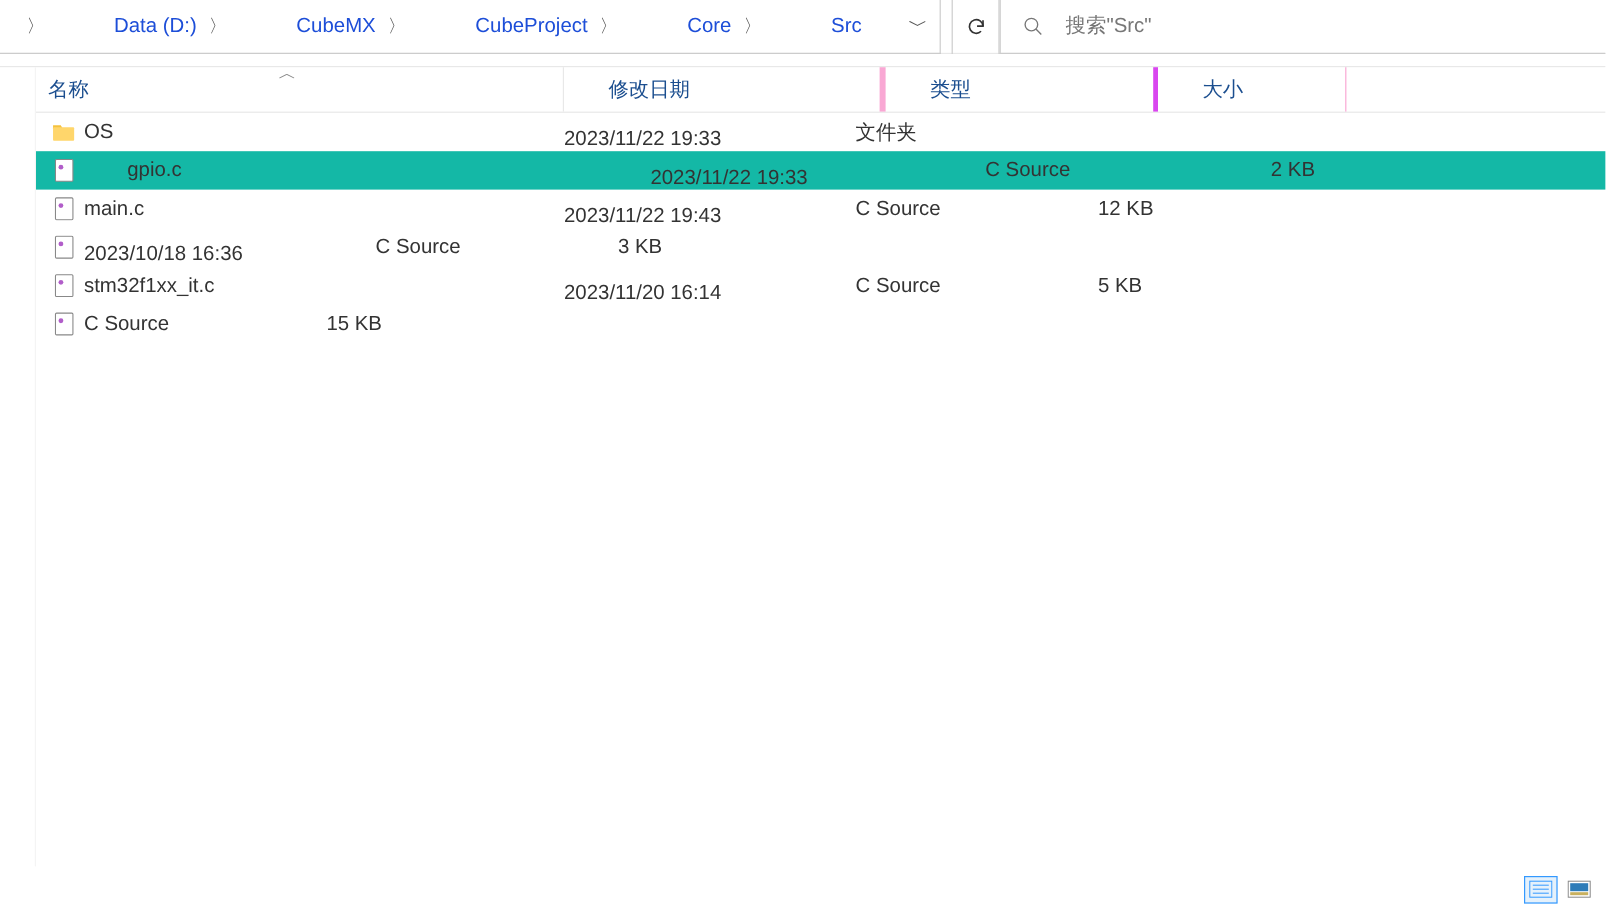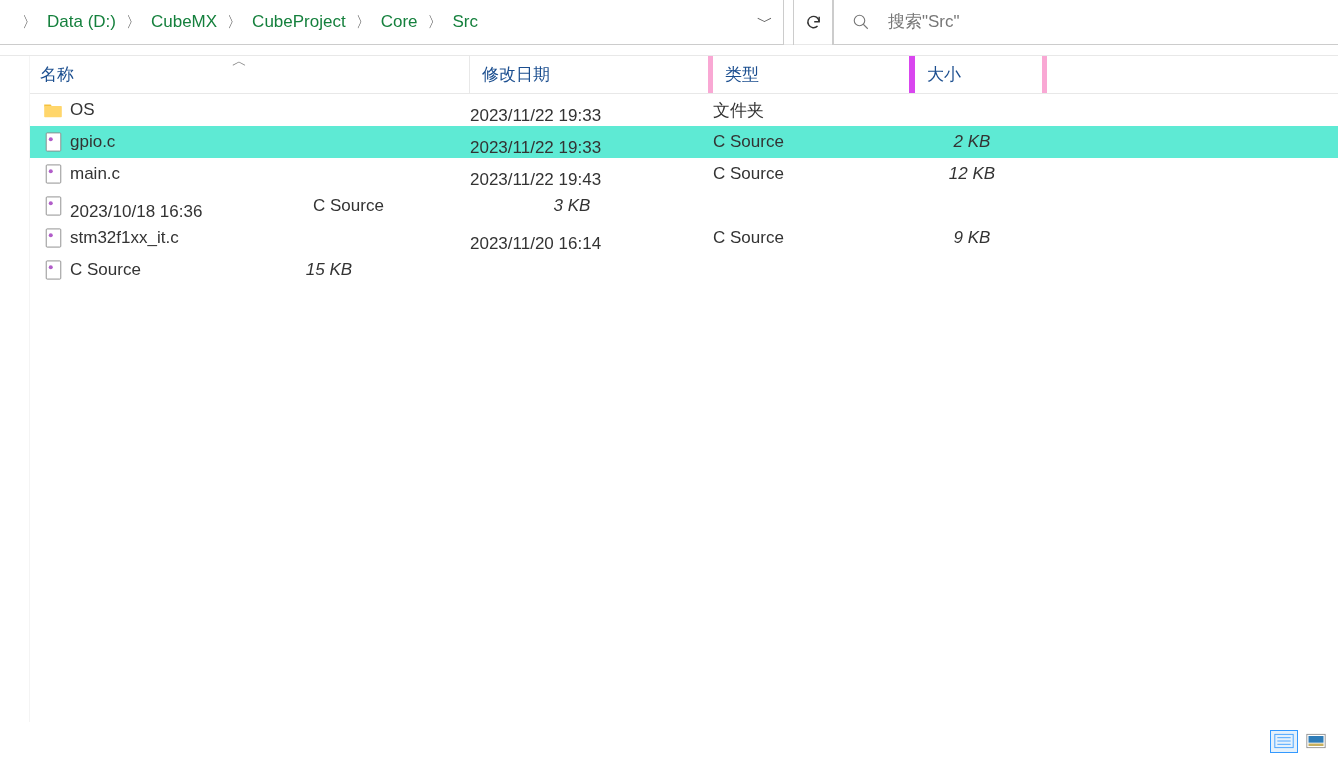--- a/index.html
+++ b/index.html
@@ -1,53 +1,53 @@
 <!DOCTYPE html>
 <html><head>
   <meta charset="utf-8">
   <style>
     * { margin: 0; padding: 0; box-sizing: border-box; font-family: "Segoe UI", "Microsoft YaHei", sans-serif; }
     body { background: #fff; width: 1338px; height: 760px; overflow: hidden; font-size: 15px; color: #333; }
 
     .topbar { display: flex; height: 45px; border-bottom: 1px solid #e8e8e8; }
     .addrbar { display: flex; align-items: center; flex: 1; border: 1px solid #ccc; border-left: none; border-top: none; margin: 0 10px 0 0; padding-left: 14px; height: 45px; }
     .addrbar .sep { color: #555; padding: 0 8px; font-size: 15px; }
-    .addrbar .seg { color: #15803d; font-size: 17px; padding: 2px 2px; }
+    .addrbar .seg { color: #1d4ed8; font-size: 17px; padding: 2px 2px; margin-left: 48px; }
     .addrbar-spacer { flex: 1; }
     .addr-drop { width: 30px; text-align: center; color: #555; font-size: 16px; padding-right:6px; }
     .addr-refresh { width: 40px; height: 45px; display: flex; align-items: center; justify-content: center; border: 1px solid #ccc; border-top:none; border-bottom:none; margin-left:-1px; }
     .addr-refresh svg { width:17px; height:17px; }
 
     .searchbar { width: 505px; height: 45px; border: 1px solid #ccc; border-top:none; border-right:none; display:flex; align-items:center; padding-left:18px; }
     .searchbar svg { width:18px; height:18px; stroke:#777; fill:none; stroke-width:1.5; }
     .searchbar input { border:none; outline:none; flex:1; margin-left:18px; font-size:17px; color:#444; }
     .searchbar input::placeholder { color:#777; }
 
     .gap-row { height: 10px; }
 
     .content { display:flex; height: calc(100% - 55px - 38px); border-top:1px solid #e8e8e8; }
     .leftgutter { width: 30px; border-right: 1px solid #f4f4f4; }
 
     .file-area { flex: 1; }
 
-    .col-header { height: 38px; display:flex; align-items:flex-end; border-bottom:1px solid #e8e8e8; color:#1b4e8f; font-size:17px; }
+    .col-header { height: 38px; display:flex; align-items:flex-end; border-bottom:1px solid #e8e8e8; color:#1b4e8f; font-size:17px;gap:25px; }
     .col-header .name { width:440px; padding-left:10px; position:relative; border-right:1px solid #e8e8e8; height:100%; display:flex; align-items:center;}
     .col-header .arrow { position:absolute; left:202px; top:-4px; font-size:15px; color:#888; }
     .col-header .date { width:243px; padding-left:12px; border-right:5px solid #f9a8d4; height:100%; display:flex; align-items:center;}
-    .col-header .type { width:202px; padding-left:12px; border-right:6px solid #d946ef; height:100%; display:flex; align-items:center;}
-    .col-header .size { width:132px; padding-left:12px; border-right:5px solid #f9a8d4; height:100%; display:flex; align-items:center;}
+    .col-header .type { width:202px; padding-left:12px; border-right:4px solid #d946ef; height:100%; display:flex; align-items:center;}
+    .col-header .size { width:132px; padding-left:12px; border-right:1px solid #f9a8d4; height:100%; display:flex; align-items:center;}
 
     .rows { }
     .row { height:32px; display:flex; align-items:center; font-size:17px; color:#333; }
-    .row.sel { background:#5eead4; }
+    .row.sel { background:#14b8a6;gap:36px; }
     .row .icon { width:20px; margin-left:13px; margin-right:7px; display:inline-flex; align-items:center; justify-content:center;}
     .row .fname { width:400px; }
     .row .fdate { width:243px;margin-top:12px; }
     .row .ftype { width:202px; }
-    .row .fsize { width:120px; text-align:center; padding-right:6px;font-style:italic; }
+    .row .fsize { width:120px; text-align:left; padding-right:6px; }
 
     .folder-icon { width:20px; height:16px; }
     .folder-icon .base { fill:#ffd66b; }
     .folder-icon .tab  { fill:#f5c23e; }
 
     .file-icon { width:17px; height:20px; }
     .file-icon rect { fill:#fff; stroke:#888; stroke-width:1;}
     .file-icon .dot { fill:#b15dc9; }
 
     .statusbar { position:absolute; bottom:0; left:0; right:0; height:38px; display:flex; align-items:center; justify-content:flex-end; padding-right:8px; gap:4px; }
@@ -159,21 +159,21 @@
         <div class="row">
           <span class="icon">
             <svg class="file-icon" viewBox="0 0 18 22">
               <rect x="1" y="1" width="16" height="20" rx="1"></rect>
               <circle class="dot" cx="6" cy="8" r="2.2"></circle>
             </svg>
           </span>
           <span class="fname">stm32f1xx_it.c</span>
           <span class="fdate">2023/11/20 16:14</span>
           <span class="ftype">C Source</span>
-          <span class="fsize">9 KB</span>
+          <span class="fsize">5 KB</span>
         </div>
         <div class="row">
           <span class="icon">
             <svg class="file-icon" viewBox="0 0 18 22">
               <rect x="1" y="1" width="16" height="20" rx="1"></rect>
               <circle class="dot" cx="6" cy="8" r="2.2"></circle>
             </svg>
           </span>
           <span class="ftype">C Source</span>
           <span class="fsize">15 KB</span>

